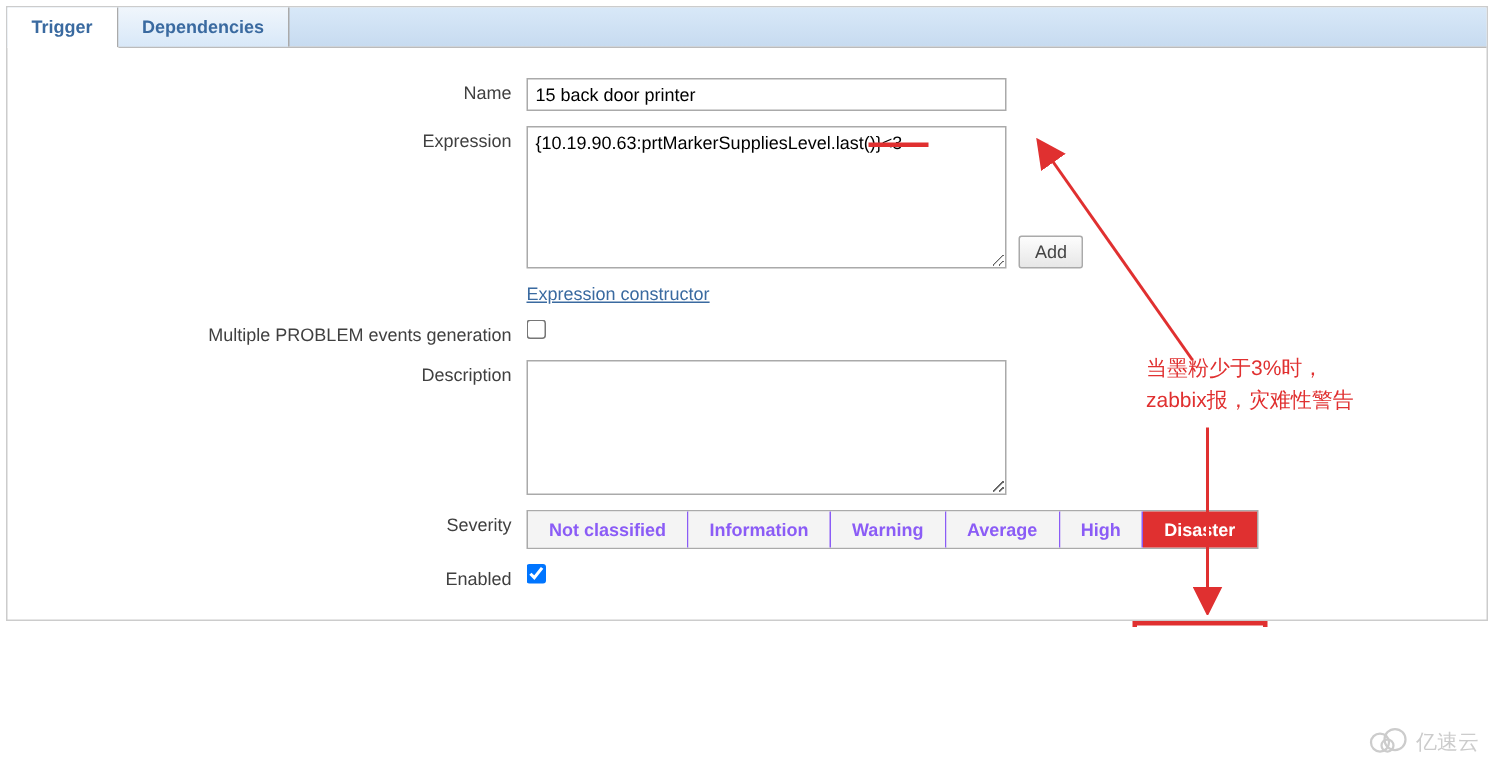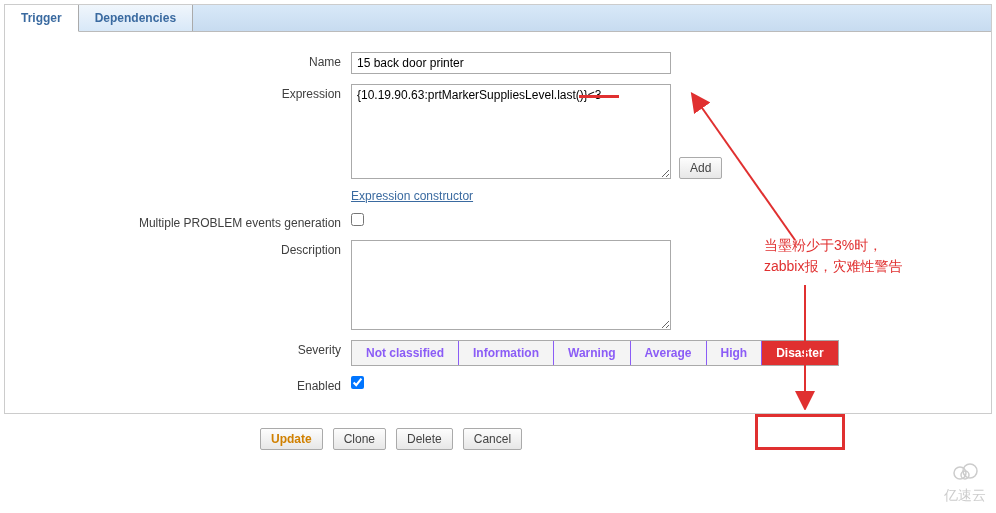--- a/index.html
+++ b/index.html
@@ -24,21 +24,21 @@
     .link { color: #3a6aa0; text-decoration: underline; cursor: pointer; }
     .severity-group { display: flex; border: 1px solid #aaa; }
     .sev { padding: 5px 14px; border-right: 1px solid #8b5cf6; cursor: pointer; color: #8b5cf6; font-weight: bold; background: #f4f4f4; white-space: nowrap; }
     .sev:last-child { border-right: none; }
     .sev.disaster { background: #e03030; color: #fff; }
     .highlight-box { position: absolute; border: 3px solid #e03030; pointer-events: none; }
     .underline-red { position: absolute; background: #e03030; height: 3px; pointer-events: none; }
     .arrow-svg { position: absolute; pointer-events: none; }
     .annotation { position: absolute; color: #e03030; font-size: 14px; line-height: 1.5; white-space: nowrap; }
     .actions-bar { padding: 10px 0 10px 260px; display: flex; gap: 10px; }
-    .watermark { position: absolute; right: 10px; bottom: 8px; color: #ccc; font-size: 14px; display: flex; align-items: center; gap: 4px; flex-direction: column; }
+    .watermark { position: absolute; right: 10px; bottom: 8px; color: #ccc; font-size: 14px; display: flex; align-items: center; gap: 4px; }
     .watermark-icon { display: inline-block; }
     .form-body { position: relative; }
   </style>
 </head>
 <body>
 
 <div class="container">
   <div class="main-panel">
     <div class="tabs-bar">
       <div class="tab active">Trigger</div>
@@ -128,26 +128,20 @@
             <polygon points="0,0 10,5 0,10" fill="#e03030"></polygon>
           </marker>
         </defs>
         <line x1="15" y1="5" x2="15" y2="115" stroke="#e03030" stroke-width="2" marker-end="url(#ah2)"></line>
       </svg>
 
       <div class="highlight-box" style="left: 750px; top: 382px; width: 90px; height: 36px;"></div>
     </div>
   </div>
 
-  <div class="actions-bar">
-    <button class="btn btn-primary">Update</button>
-    <button class="btn">Clone</button>
-    <button class="btn">Delete</button>
-    <button class="btn">Cancel</button>
-  </div>
 
   <div class="watermark">
     <span class="watermark-icon">
       <svg width="30" height="18" viewBox="0 0 30 18">
         <circle cx="10" cy="11" r="6" fill="none" stroke="#ccc" stroke-width="1.5"></circle>
         <circle cx="20" cy="9" r="7" fill="none" stroke="#ccc" stroke-width="1.5"></circle>
         <circle cx="15" cy="13" r="4" fill="none" stroke="#ccc" stroke-width="1.5"></circle>
       </svg>
     </span>
     <span>亿速云</span>

